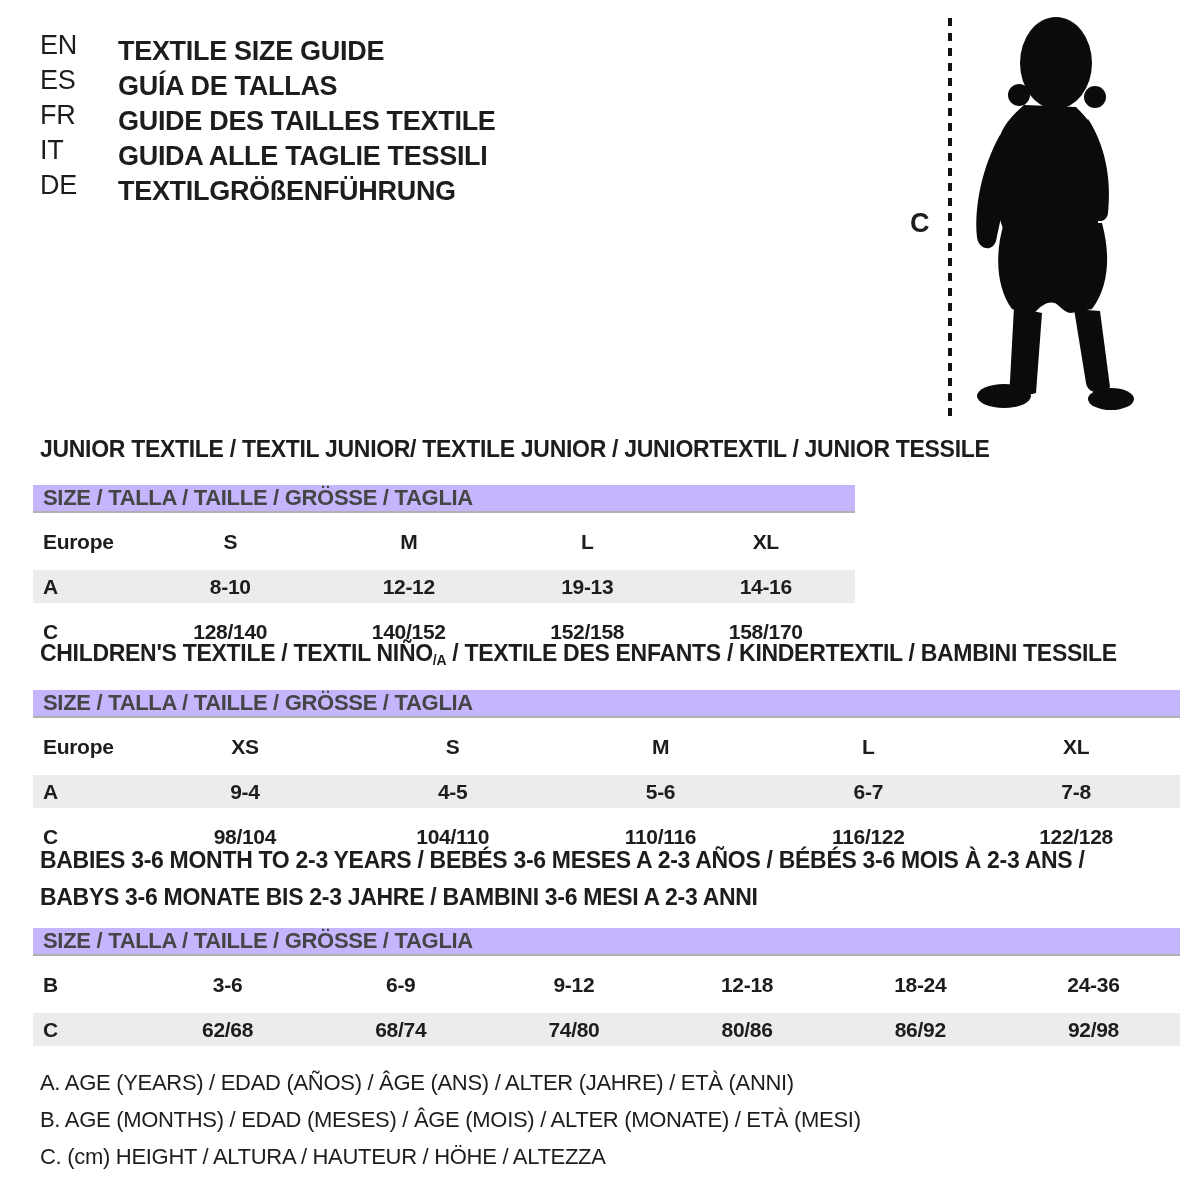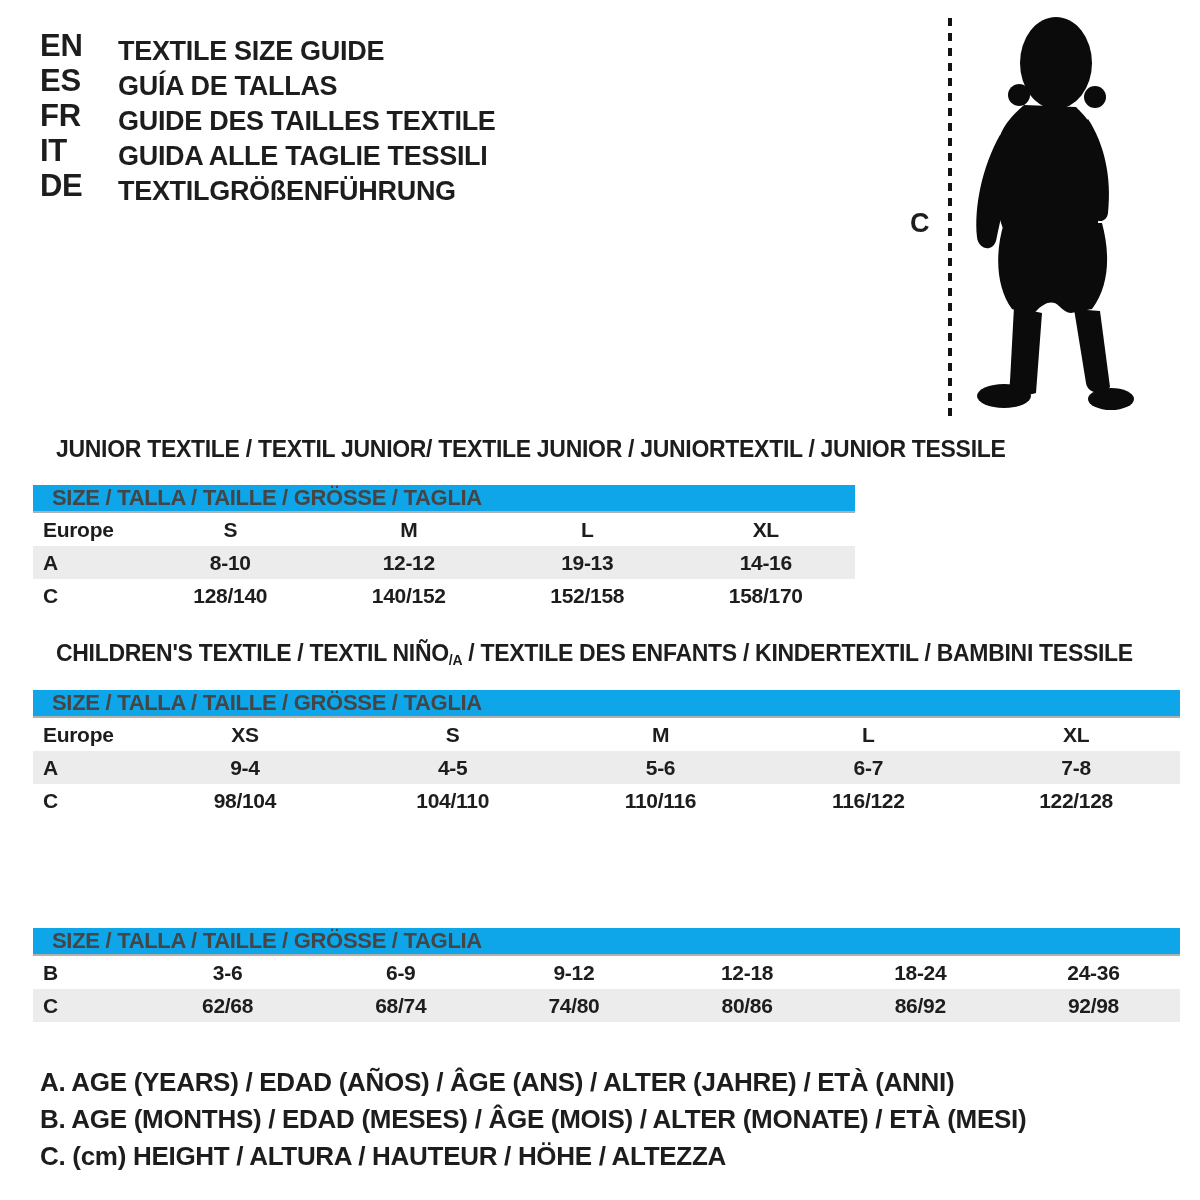--- a/index.html
+++ b/index.html
@@ -8,61 +8,61 @@
     width:1200px; height:1200px;
     background:#ffffff;
     font-family:"Liberation Sans", sans-serif;
     color:#1d1d1d;
     letter-spacing:-0.3px;
     overflow:hidden;
   }
   
   .lang-block { position:absolute; left:40px; top:28px; }
   .lang-row { display:flex; height:35px; align-items:center; }
-  .lang-code { width:78px; font-size:31px; font-weight:700; }
+  .lang-code { width:78px; font-size:27px; font-weight:400; }
   .lang-label { font-size:27px; font-weight:700;margin-top:12px; }
 
   
   .height-line {
     position:absolute; left:948px; top:18px; width:4px; height:398px;
     background-image:repeating-linear-gradient(180deg,#121212 0 8px,transparent 8px 15px);
   }
   .figure-label {
     position:absolute; left:910px; top:208px;
     font-size:27px; font-weight:700;
   }
   .toddler-svg { position:absolute; left:964px; top:15px; }
 
   
-  .section-title { position:absolute; font-size:23px; font-weight:700; white-space:nowrap;margin-left:16px; }
+  .section-title { position:absolute; font-size:23px; font-weight:700; white-space:nowrap; }
   .section-title .sub { font-size:14px; vertical-align:-4px; }
   .title-junior   { left:40px; top:436px; }
   .title-children { left:40px; top:640px; }
   .title-babies   { left:40px; top:842px; line-height:37px; }
 
   
   .size-table { position:absolute; left:33px; }
   .tbl-junior   { top:485px; width:822px; }
   .tbl-children { top:690px; width:1147px; }
   .tbl-babies   { top:928px; width:1147px; }
   .size-bar {
-    height:28px; background:#0ea5e9; border-bottom:2px solid #b0b0b0;
-    display:flex; align-items:center; padding-left:19px; box-sizing:border-box;
+    height:28px; background:#c4b5fd; border-bottom:2px solid #b0b0b0;
+    display:flex; align-items:center; padding-left:10px; box-sizing:border-box;
     font-size:22px; font-weight:700; color:#454545;
   }
-  .t-row { display:grid; align-items:center; height:33px; font-size:21px; font-weight:700; }
+  .t-row { display:grid; align-items:center; height:33px; font-size:21px; font-weight:700;margin-top:12px; }
   .grid-4 { grid-template-columns:108px repeat(4,1fr); }
   .grid-5 { grid-template-columns:108px repeat(5,1fr); }
   .grid-6 { grid-template-columns:108px repeat(6,1fr); }
   .cell { text-align:center; }
   .cell.lbl { text-align:left; padding-left:10px; }
   .stripe { background:#ececec; }
 
   
-  .legend { position:absolute; left:40px; top:1064px; font-size:26px; font-weight:700; }
+  .legend { position:absolute; left:40px; top:1064px; font-size:22px; font-weight:400; }
   .legend-line { height:37px; display:flex; align-items:center; white-space:nowrap; }
 </style>
 </head>
 <body>
 
 <div class="page">
 
   <div class="lang-block">
     <div class="lang-row">
       <span class="lang-code">EN</span>
@@ -156,20 +156,24 @@
     <div class="t-row grid-5">
       <div class="cell lbl">C</div>
       <div class="cell">98/104</div>
       <div class="cell">104/110</div>
       <div class="cell">110/116</div>
       <div class="cell">116/122</div>
       <div class="cell">122/128</div>
     </div>
   </div>
 
+  <div class="section-title title-babies">
+    <div>BABIES 3-6 MONTH TO 2-3 YEARS / BEBÉS 3-6 MESES A 2-3 AÑOS / BÉBÉS 3-6 MOIS À 2-3 ANS /</div>
+    <div>BABYS 3-6 MONATE BIS 2-3 JAHRE / BAMBINI 3-6 MESI A 2-3 ANNI</div>
+  </div>
 
   <div class="size-table tbl-babies">
     <div class="size-bar">SIZE / TALLA / TAILLE / GRÖSSE / TAGLIA</div>
     <div class="t-row grid-6">
       <div class="cell lbl">B</div>
       <div class="cell">3-6</div>
       <div class="cell">6-9</div>
       <div class="cell">9-12</div>
       <div class="cell">12-18</div>
       <div class="cell">18-24</div>

